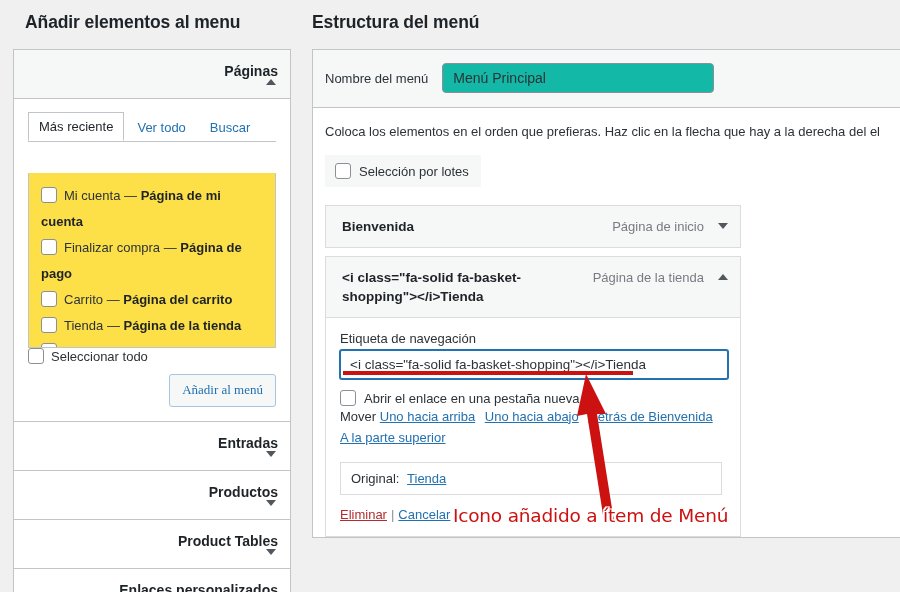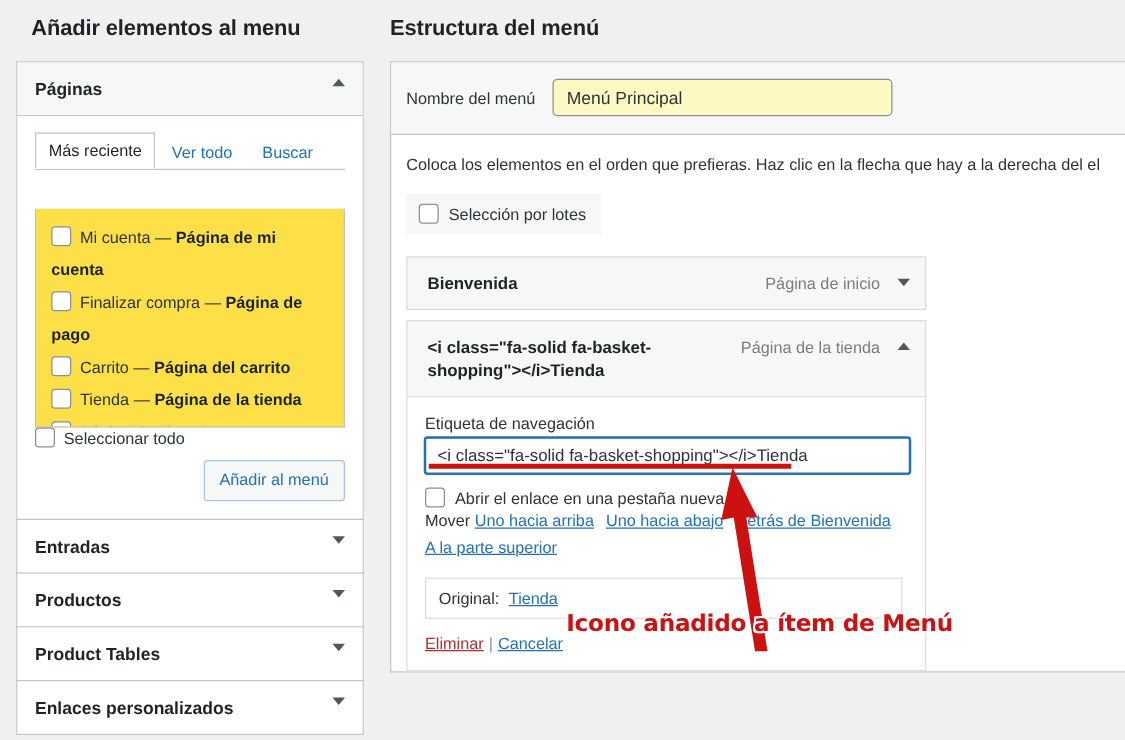--- a/index.html
+++ b/index.html
@@ -32,24 +32,25 @@
     left: 13px; top: 49px;
     width: 278px;
   }
   .accordion {
     background: #fff;
     border: 1px solid #c3c4c7;
     border-bottom: none;
   }
   .accordion:last-child { border-bottom: 1px solid #c3c4c7; }
   .acc-head {
-    display: flex; align-items: flex-start; justify-content: space-between;
+    display: flex; align-items: flex-end; justify-content: space-between;
     padding: 13px 12px 13px 14px;
     background: #fff;
     cursor: pointer;
+    flex-direction: column;
   }
   .acc-head.open { background: #f6f7f7; border-bottom: 1px solid #c3c4c7; }
   .acc-title { font-size: 14px; font-weight: 700; color: #1d2327; }
   .caret {
     width: 0; height: 0;
     border-left: 5px solid transparent;
     border-right: 5px solid transparent;
     margin-right: 2px;
   }
   .caret.down { border-top: 6px solid #50575e; }
@@ -117,20 +118,21 @@
   .btn-secondary {
     display: inline-block;
     padding: 5px 12px 6px 12px;
     font-size: 13px;
     color: #2271b1;
     background: #f6f7f7;
     border: 1px solid #a7c5e0;
     border-radius: 3px;
     cursor: pointer;
     line-height: 1.5;
+    font-family: Liberation Serif, serif;
   }
 
   
   .right-col {
     position: absolute;
     left: 312px; top: 49px;
     width: 610px;   
     background: #fff;
     border: 1px solid #c3c4c7;
     border-right: none;
@@ -142,21 +144,21 @@
     border-bottom: 1px solid #c3c4c7;
   }
   .menu-name-label { font-size: 13px; color: #2c3338; margin-right: 14px; white-space: nowrap; }
   .text-input {
     font-family: "Liberation Sans", "DejaVu Sans", sans-serif;
     font-size: 14px;
     color: #2c3338;
     padding: 6px 10px;
     border: 1px solid #8c8f94;
     border-radius: 4px;
-    background: #fef9c3;
+    background: #14b8a6;
     outline: none;
   }
   #menu-name-input { width: 272px; }
 
   .struct-body { padding: 14px 12px 0 12px; }
   .instructions {
     font-size: 13px;
     color: #2c3338;
     line-height: 1.5;
     white-space: nowrap;
@@ -265,24 +267,24 @@
   .original-box .lnk { margin-left: 4px; }
 
   .delete-row { font-size: 13px; color: #2c3338; }
   .lnk-delete { color: #b32d2e; text-decoration: underline; cursor: pointer; }
   .sep-pipe { color: #8c8f94; margin: 0 4px; }
 
   
   .overlay { position: absolute; left: 0; top: 0; width: 900px; height: 592px; pointer-events: none; }
   .annot-text {
     position: absolute;
-    left: 453px; top: 489px;
+    left: 453px; top: 505px;
     font-family: "DejaVu Sans", "Liberation Sans", sans-serif;
     font-size: 18.5px;
-    font-weight: 700;
+    font-weight: 400;
     color: #cc1111;
     letter-spacing: -0.2px;
     white-space: nowrap;
     text-shadow:
       -1.5px -1.5px 0 #fff,  1.5px -1.5px 0 #fff,
       -1.5px  1.5px 0 #fff,  1.5px  1.5px 0 #fff,
       -1.5px 0 0 #fff, 1.5px 0 0 #fff, 0 -1.5px 0 #fff, 0 1.5px 0 #fff;
   }
   .annot-underline {
     position: absolute;

